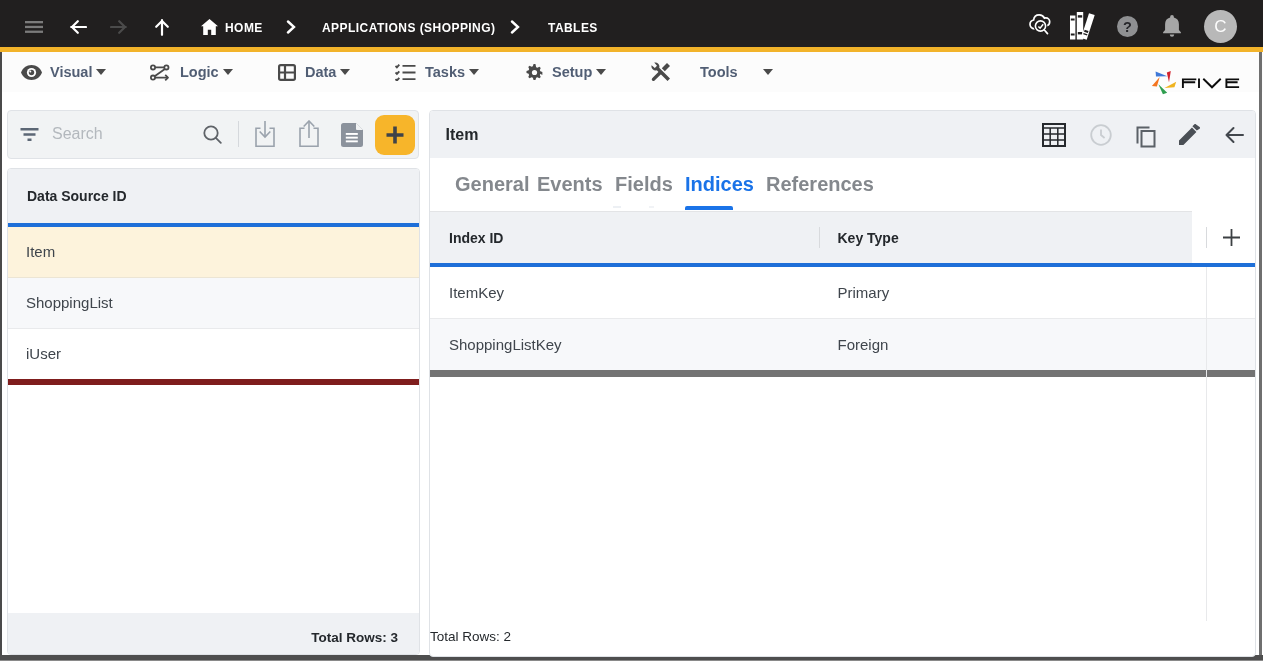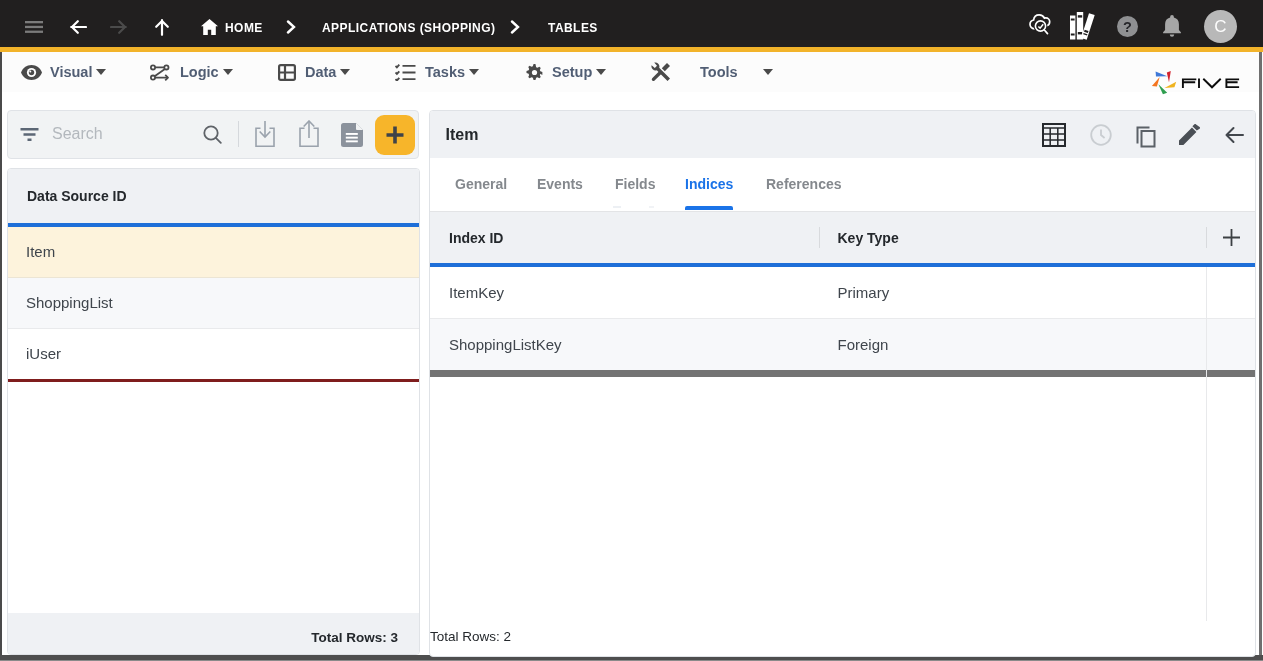--- a/index.html
+++ b/index.html
@@ -34,23 +34,23 @@
   .bluebar{background:#1e6fd8;}
   .lrow{position:absolute;left:0;width:411px;height:50px;font-size:15px;color:#3f454c;}
   .lrow span{position:absolute;left:18px;top:0;line-height:50px;}
   #lfooter{left:0;top:444px;width:411px;height:41px;background:#eff1f4;font-size:13.5px;
            font-weight:bold;color:#24282c;text-align:right;line-height:49px;}
   
   #rightcard{left:429px;top:110px;width:825px;height:545px;background:#fff;
              border:1px solid #dfe2e6;border-radius:4px;overflow:hidden;}
   #rtitle{left:0;top:0;width:825px;height:47px;background:#eff1f4;}
   #rtitle b{position:absolute;left:15.5px;line-height:47px;font-size:16px;color:#24282c;}
-  .tab{position:absolute;top:47px;height:44px;line-height:52px;font-size:14px;
+  .tab{position:absolute;top:47px;height:44px;line-height:52px;font-size:20px;
        font-weight:bold;color:#84888d;}
-  #rheader{left:0;top:100px;width:825px;height:52px;background:#eff1f4;
+  #rheader{left:0;top:100px;width:762px;height:52px;background:#eff1f4;
            border-top:1px solid #e3e4e6;}
   #rheader b{position:absolute;top:0;line-height:52px;font-size:14px;color:#24282c;}
   .rrow{position:absolute;left:0;width:825px;height:51px;font-size:15px;color:#3f454c;}
   .rrow span{position:absolute;top:0;line-height:51px;}
   #rfooter{left:0;top:506px;width:813px;height:39px;text-align:left;font-size:13.5px;
            font-weight:normal;color:#24282c;line-height:39px;}
 </style>
 </head>
 <body>
 
@@ -229,21 +229,21 @@
   <div class="abs" id="lheader">
       <span>Data Source ID</span>
     </div>
   <div class="abs bluebar" style="left:0;top:54px;width:411px;height:4px;"></div>
   <div class="lrow" style="top:58px;background:#fdf3dc;border-bottom:1px solid #ece5d4;">
       <span>Item</span>
     </div>
   <div class="lrow" style="top:109px;background:#f7f8fa;border-bottom:1px solid #e9eaec;">
       <span>ShoppingList</span>
     </div>
-  <div class="lrow" style="top:160px;background:#fff;border-bottom:3px solid #7f1d1d;">
+  <div class="lrow" style="top:160px;background:#fff;border-bottom:6px solid #7f1d1d;">
       <span>iUser</span>
     </div>
   <div class="abs" id="lfooter"><span style="margin-right:21px;">Total Rows: 3</span></div>
 </div>
 
 <div class="abs" id="rightcard">
   <div class="abs" id="rtitle">
       <b>Item</b>
     </div>
   <div class="tab" style="left:25px;color:#84888d;">General</div>

